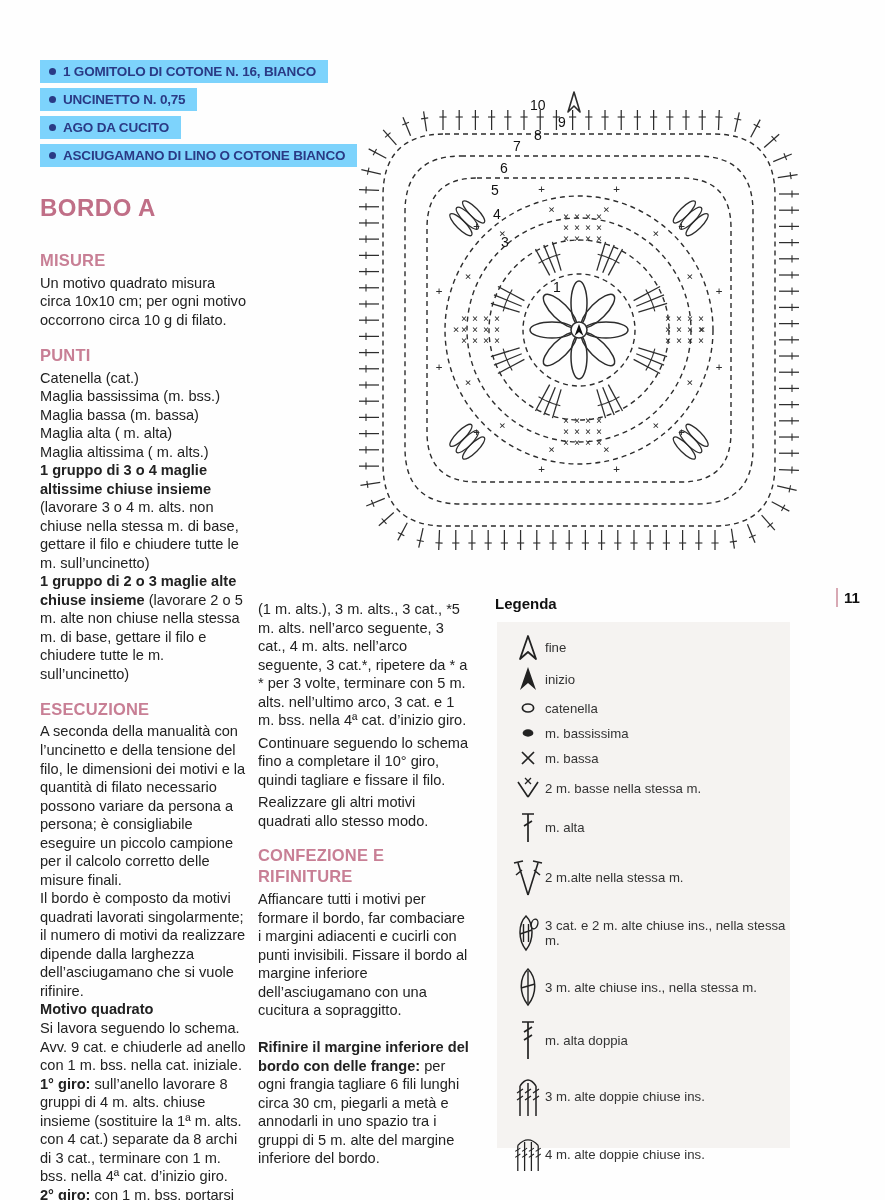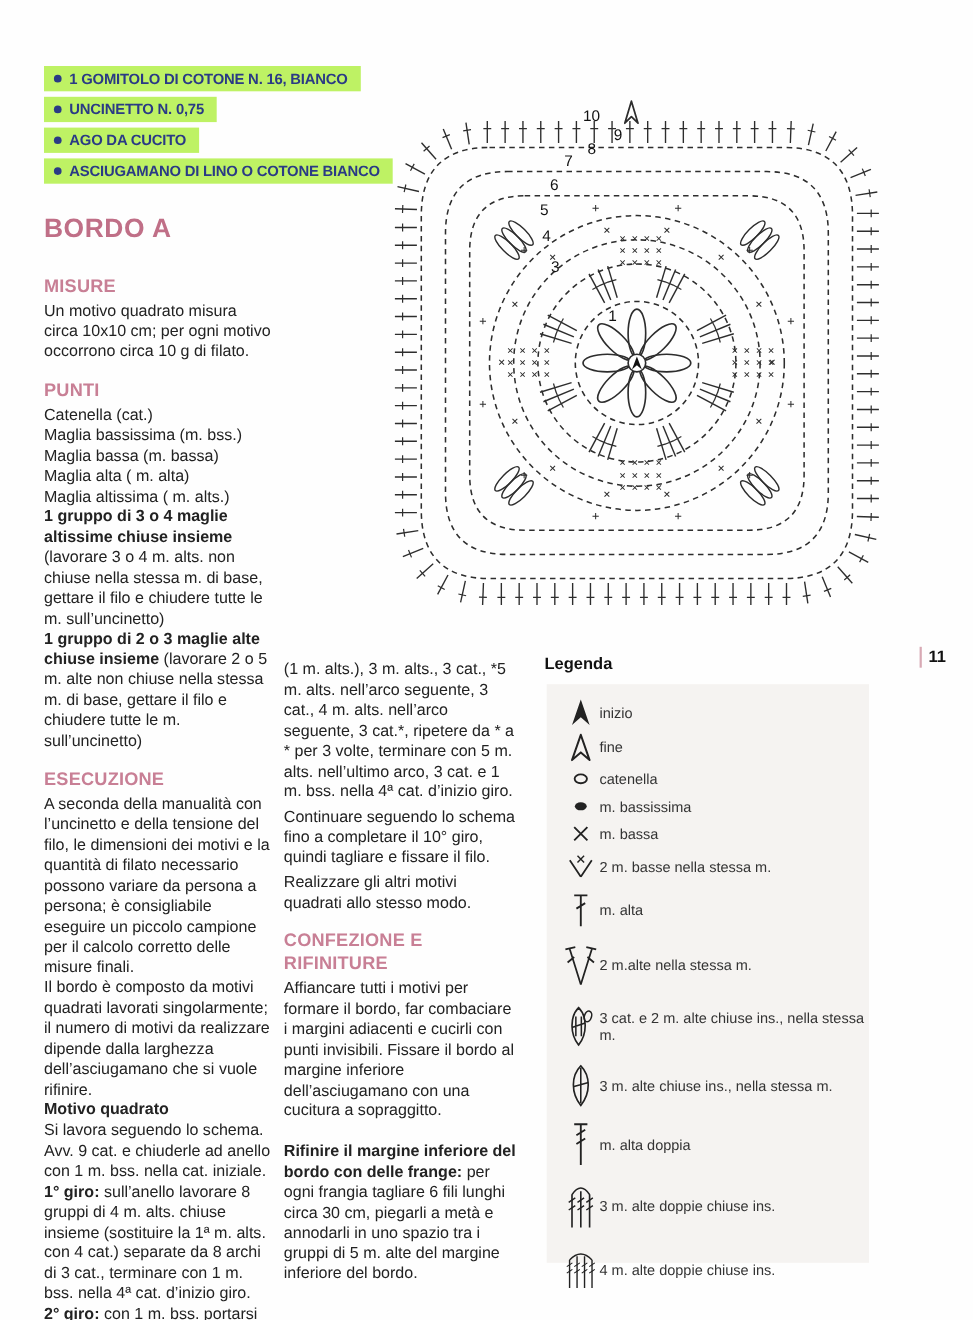--- a/index.html
+++ b/index.html
@@ -1,21 +1,21 @@
 <!DOCTYPE html>
 <html><head>
 <meta charset="utf-8">
 <style>
   html,body{margin:0;padding:0;background:#ffffff;}
   #page{position:relative;width:885px;height:1200px;background:#fefefe;overflow:hidden;
         font-family:"Liberation Sans",sans-serif;color:#222;}
 
   
   .materials{position:absolute;left:40px;top:60px;}
-  .mat-bar{display:table;background:#bef264;color:#2a3a85;font-weight:bold;
+  .mat-bar{display:table;background:#7dd3fc;color:#2a3a85;font-weight:bold;
            font-size:13.5px;letter-spacing:-0.2px;padding:4px 12px 4px 9px;margin:0 0 5px 0;
            white-space:nowrap;}
   .mat-bullet{display:inline-block;width:7px;height:7px;border-radius:50%;
               background:#2a3a85;margin-right:7px;vertical-align:1px;}
 
   
   .page-title{position:absolute;left:40px;top:194px;color:#c06f87;font-weight:bold;
               font-size:24px;letter-spacing:.5px;}
   .sec-h{color:#c87f95;font-weight:bold;font-size:16.5px;letter-spacing:.2px;margin:15px 0 3px 0;}
   .sec-h.first{margin-top:0;}
@@ -456,36 +456,36 @@
         <text x="145" y="115" font-size="14" fill="#111" font-family="&quot;Liberation Sans&quot;,sans-serif">5</text>
         <text x="147" y="139" font-size="14" fill="#111" font-family="&quot;Liberation Sans&quot;,sans-serif">4</text>
         <text x="155" y="167" font-size="14" fill="#111" font-family="&quot;Liberation Sans&quot;,sans-serif">3</text>
         <text x="207" y="212" font-size="14" fill="#111" font-family="&quot;Liberation Sans&quot;,sans-serif">1</text>
       </svg>
   </div>
 
   <div class="legend-title">Legenda</div>
   <div class="legend-panel">
 
+    <div class="lg-row r2">
+      <span class="lg-icon">
+        <svg width="26" height="28" viewBox="0 0 26 28">
+            <path d="M13 2 L21 25 L13 18 L5 25 Z" fill="none" stroke="#222" stroke-width="1.8" stroke-linejoin="round"></path>
+          </svg>
+      </span>
+      <span class="lg-label">fine</span>
+    </div>
+
     <div class="lg-row r1">
       <span class="lg-icon">
         <svg width="26" height="28" viewBox="0 0 26 28">
             <path d="M13 2 L21 25 L13 18 L5 25 Z" fill="#222"></path>
           </svg>
       </span>
       <span class="lg-label">inizio</span>
-    </div>
-
-    <div class="lg-row r2">
-      <span class="lg-icon">
-        <svg width="26" height="28" viewBox="0 0 26 28">
-            <path d="M13 2 L21 25 L13 18 L5 25 Z" fill="none" stroke="#222" stroke-width="1.8" stroke-linejoin="round"></path>
-          </svg>
-      </span>
-      <span class="lg-label">fine</span>
     </div>
 
     <div class="lg-row r3">
       <span class="lg-icon">
         <svg width="26" height="16" viewBox="0 0 26 16">
             <ellipse cx="13" cy="8" rx="5.6" ry="4" fill="none" stroke="#222" stroke-width="1.7"></ellipse>
           </svg>
       </span>
       <span class="lg-label">catenella</span>
     </div>

